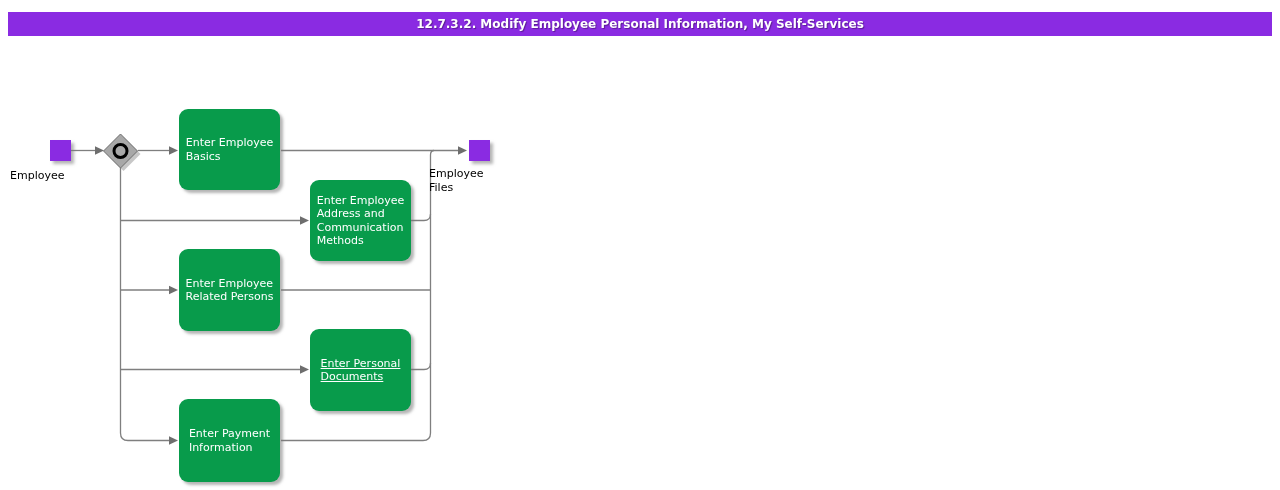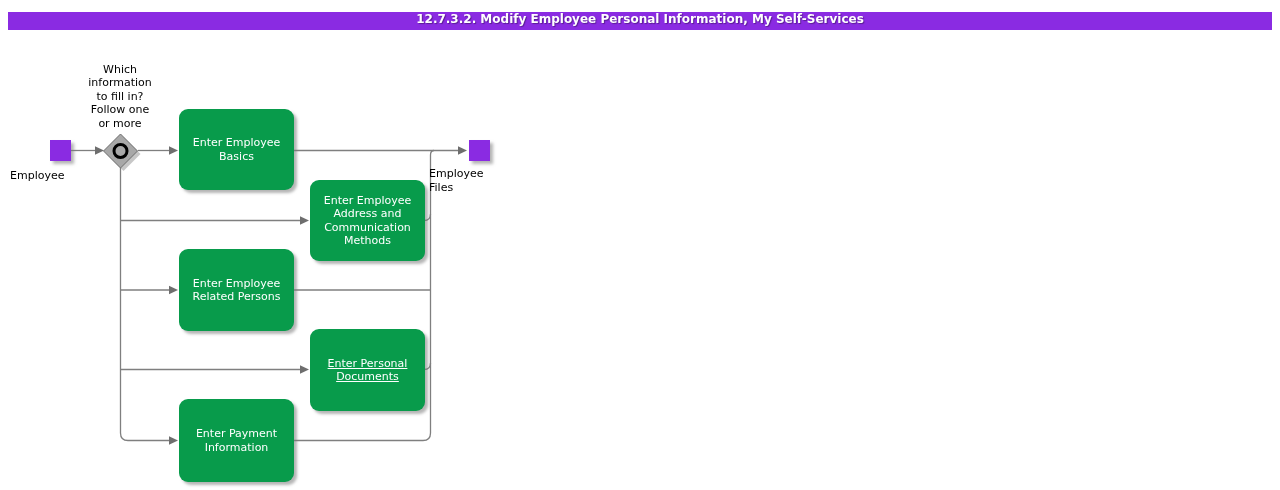--- a/index.html
+++ b/index.html
@@ -18,44 +18,44 @@
     font-family:"DejaVu Sans","Liberation Sans",sans-serif;
   }
   .canvas{
     position:relative;
     width:1280px;height:490px;
     background:#FFFFFF;
     overflow:hidden;
   }
   .titlebar{
     position:absolute;left:8px;top:12px;
-    width:1264px;height:18px;
+    width:1264px;height:24px;
     background:var(--title-bg);
-    display:flex;align-items:flex-start;justify-content:center;
+    display:flex;align-items:center;justify-content:center;
   }
   .titlebar span{
     color:var(--title-text);
     font-size:12px;font-weight:bold;
     text-shadow:1px 1px 1px rgba(0,0,0,0.35);
     white-space:nowrap;
   }
   .wires{position:absolute;left:0;top:0;}
   .wire{fill:none;stroke:var(--connector);stroke-width:1.3px;}
   .arrow{fill:var(--arrow);stroke:none;}
   .diamond{fill:var(--diamond);stroke:#6E6E6E;stroke-width:1px;}
   .diamond-shadow{fill:rgba(130,130,130,0.45);stroke:none;}
   .diamond-ring{fill:none;stroke:#000000;stroke-width:3px;}
   .activity{
     position:absolute;
-    width:115px;
+    width:101px;
     background:var(--node-green);
     border-radius:9px;
     box-shadow:3px 3px 3px rgba(120,120,120,0.55);
     display:flex;align-items:center;justify-content:center;
-    text-align:center;
+    text-align:left;
     color:#FFFFFF;
     font-size:11px;line-height:13.5px;
     white-space:pre-line;
     cursor:pointer;
   }
   .sq{
     position:absolute;
     width:21px;height:21px;
     background:var(--node-purple);
     box-shadow:3px 3px 3px rgba(120,120,120,0.55);
@@ -126,25 +126,20 @@
     <g>
       <polygon class="diamond-shadow" points="123.5,137 140.5,154 123.5,171 106.5,154"></polygon>
       <polygon class="diamond" points="120.5,134 137.5,151 120.5,168 103.5,151"></polygon>
       <circle class="diamond-ring" cx="120.5" cy="151" r="6.5"></circle>
     </g>
   </svg>
 
   <div class="sq" style="left:50px;top:140px;"></div>
   <div class="node-label" style="left:10px;top:169px;">Employee</div>
 
-  <div class="question">Which
-information
-to fill in?
-Follow one
-or more</div>
 
   <div class="activity" style="left:179px;top:109px;height:81px;">Enter Employee
 Basics</div>
 
   <div class="activity" style="left:310px;top:180px;height:81px;">Enter Employee
 Address and
 Communication
 Methods</div>
 
   <div class="activity" style="left:179px;top:249px;height:82px;">Enter Employee

